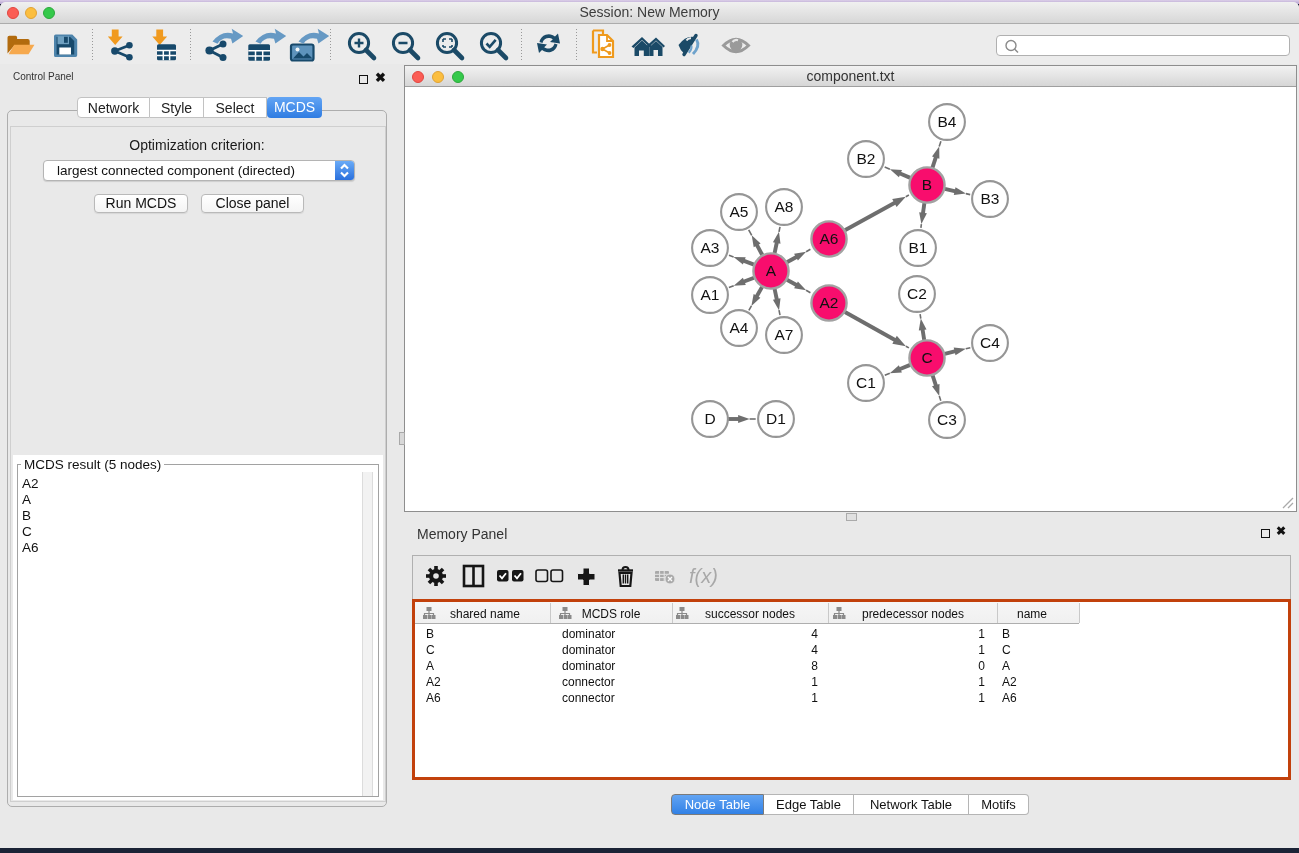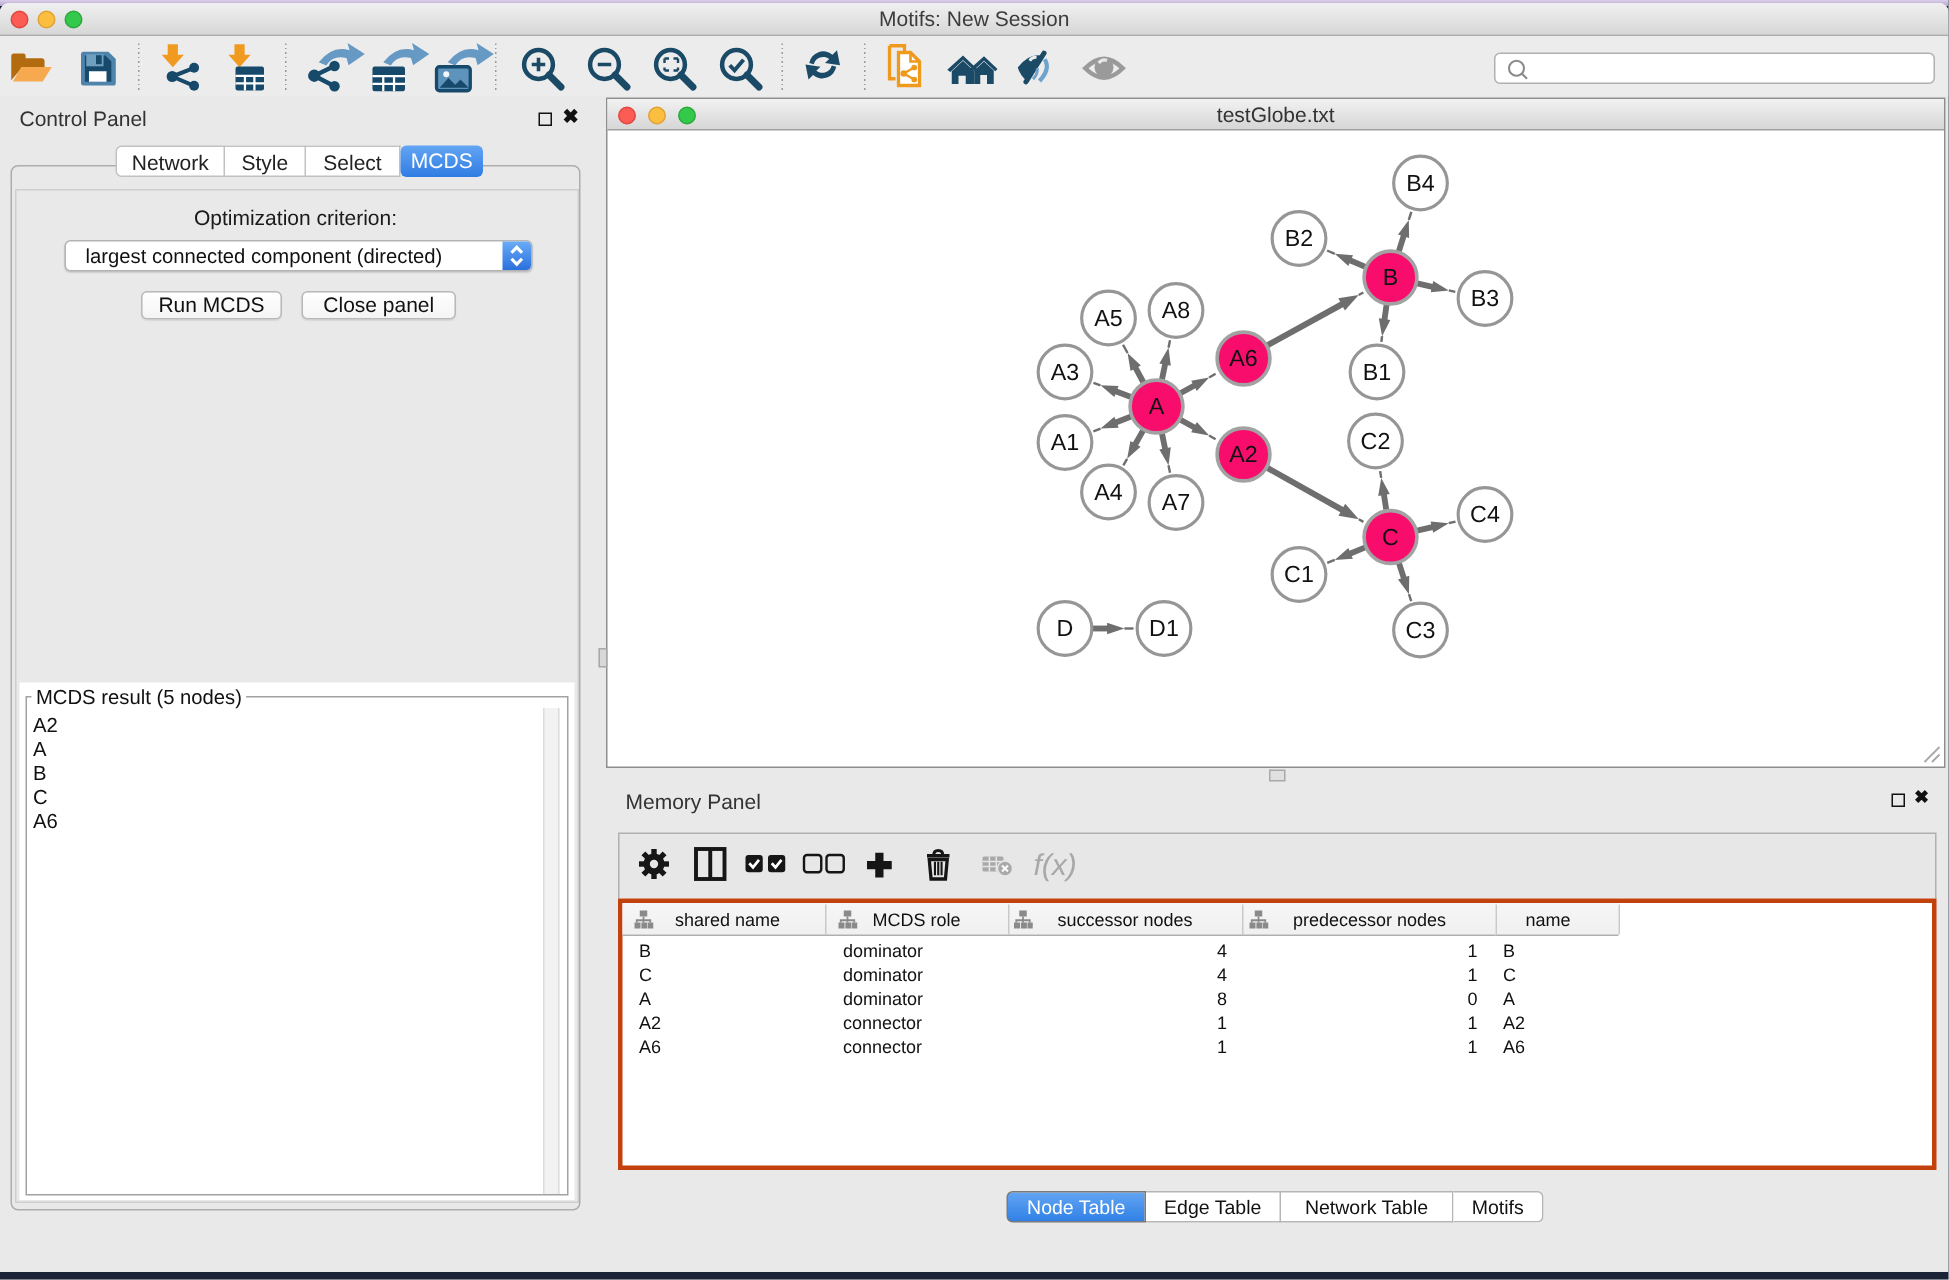--- a/index.html
+++ b/index.html
@@ -10,21 +10,21 @@
 #titlebar .t{width:100%;text-align:center;font-size:14px;color:#3c3c3c;line-height:21px}
 .tl{width:12px;height:12px;border-radius:50%;top:5px}
 .tl.r{background:#fb5d55;border:1px solid #e14640}
 .tl.y{background:#fbbe3f;border:1px solid #e0a235}
 .tl.g{background:#35c94b;border:1px solid #2ca83c}
 #toolbar{left:0;top:22px;width:1299px;height:40px;background:#ececec}
 .tsep{top:5px;height:31px;width:1px;background-image:repeating-linear-gradient(#999 0 1px,transparent 1px 3px)}
 #searchbox{left:996px;top:11px;width:294px;height:21px;background:#fff;border:1px solid #b0b0b0;border-radius:4px}
 
 #cp{left:0;top:62px;width:398px;height:757px}
-#cp .hdr{left:13px;top:7px;font-size:14px;color:#333}
+#cp .hdr{left:13px;top:7px;font-size:10px;color:#333}
 #cpbox{left:7px;top:46px;width:380px;height:697px;border:1px solid #adadad;border-radius:5px;background:#e9e9e9}
 #cpinner{left:10px;top:62px;width:376px;height:676px;border:1px solid #cfcfcf;background:#e9e9e9}
 .segrow{top:33px;left:77px;height:21px}
 .seg{float:left;height:21px;background:#fff;border-top:1px solid #c2c2c2;border-bottom:1px solid #c2c2c2;border-right:1px solid #c2c2c2;font-size:14px;color:#222;text-align:center;line-height:20px}
 .seg.first{border-left:1px solid #c2c2c2;border-radius:4px 0 0 4px}
 .seg.sel{background:linear-gradient(#63a5f4,#2f7ce2);color:#fff;border:none;border-radius:4px;line-height:21px}
 #optlabel{top:73px;left:0;width:394px;text-align:center;font-size:14px;color:#1a1a1a}
 #dropdown{left:43px;top:96px;width:312px;height:21px;background:#fff;border:1px solid #b4b4b4;border-radius:4px;box-shadow:0 1px 1px rgba(0,0,0,.12)}
 #dropdown .txt{left:13px;top:0;font-size:13.5px;color:#111;line-height:19px}
 #dropstep{right:0px;top:0px;width:19px;height:19px;background:linear-gradient(#6aabf7,#2a70dd);border-radius:0 3px 3px 0;margin:0}
@@ -56,21 +56,21 @@
 .tabrow{top:273px;height:21px}
 .btab{float:left;height:21px;background:#fff;border-top:1px solid #b5b5b5;border-bottom:1px solid #b5b5b5;border-right:1px solid #b5b5b5;font-size:13px;color:#111;text-align:center;line-height:20px}
 .btab.first{border-left:1px solid #b5b5b5;border-radius:4px 0 0 4px}
 .btab.last{border-radius:0 4px 4px 0}
 .btab.sel{background:linear-gradient(#62a4f3,#3181e6);color:#fff;border-color:#7a7a7a}
 svg text{font-family:"Liberation Sans",sans-serif}
 </style></head><body>
 <div class="abs" id="deskTop"></div>
 <div class="abs" id="win">
 <div class="abs" id="titlebar">
-      <div class="t">Motifs: New Session</div>
+      <div class="t">Session: New Memory</div>
 <div class="abs tl r" style="left:7px"></div>
       <div class="abs tl y" style="left:25px"></div>
       <div class="abs tl g" style="left:43px"></div>
     </div>
 <div class="abs" id="toolbar">
 <svg class="abs" style="left:0;top:0" width="1299" height="40">
 <g>
 
 <path d="M7.5 29.5 v-16 q0 -1.8 1.8 -1.8 h6.2 q1.6 0 1.6 1.6 v1.6 h10.6 q2 0 2 2 v4.6 h-15.4 z" fill="#b26b0e"></path>
 <path d="M7.5 29.8 l6 -8.3 h21.5 l-6.3 8.8 h-18 q-1.5 0 -1.2 -0.5 z" fill="#b26b0e" opacity="0"></path>
@@ -209,21 +209,21 @@
 <div class="abs li" style="top:59px">C</div>
 <div class="abs li" style="top:75px">A6</div>
 <div class="abs" id="scrolltrack"></div>
 </div>
 </div>
 </div>
 
 
 <div class="abs" id="nw" style="top:63px;height:447px">
 <div class="abs" id="nwtitle">
-        <div class="t">testGlobe.txt</div>
+        <div class="t">component.txt</div>
 <div class="abs tl r" style="left:7px"></div>
         <div class="abs tl y" style="left:27px"></div>
         <div class="abs tl g" style="left:47px"></div>
       </div>
 <svg class="abs" style="left:0;top:21px" width="891" height="424">
 <line x1="357.3" y1="168" x2="351.7" y2="157.6" stroke="#6e6e6e" stroke-width="3.9"></line>
 <polygon points="355.6,156.6 348.7,160.3 346.7,148.3" fill="#6e6e6e"></polygon>
 <line x1="346.7" y1="148.3" x2="343.7" y2="142.8" stroke="#6e6e6e" stroke-width="1.6"></line>
 <line x1="369.6" y1="166.2" x2="371.9" y2="155" stroke="#6e6e6e" stroke-width="3.9"></line>
 <polygon points="375.5,156.8 367.9,155.3 374,144.8" fill="#6e6e6e"></polygon>

